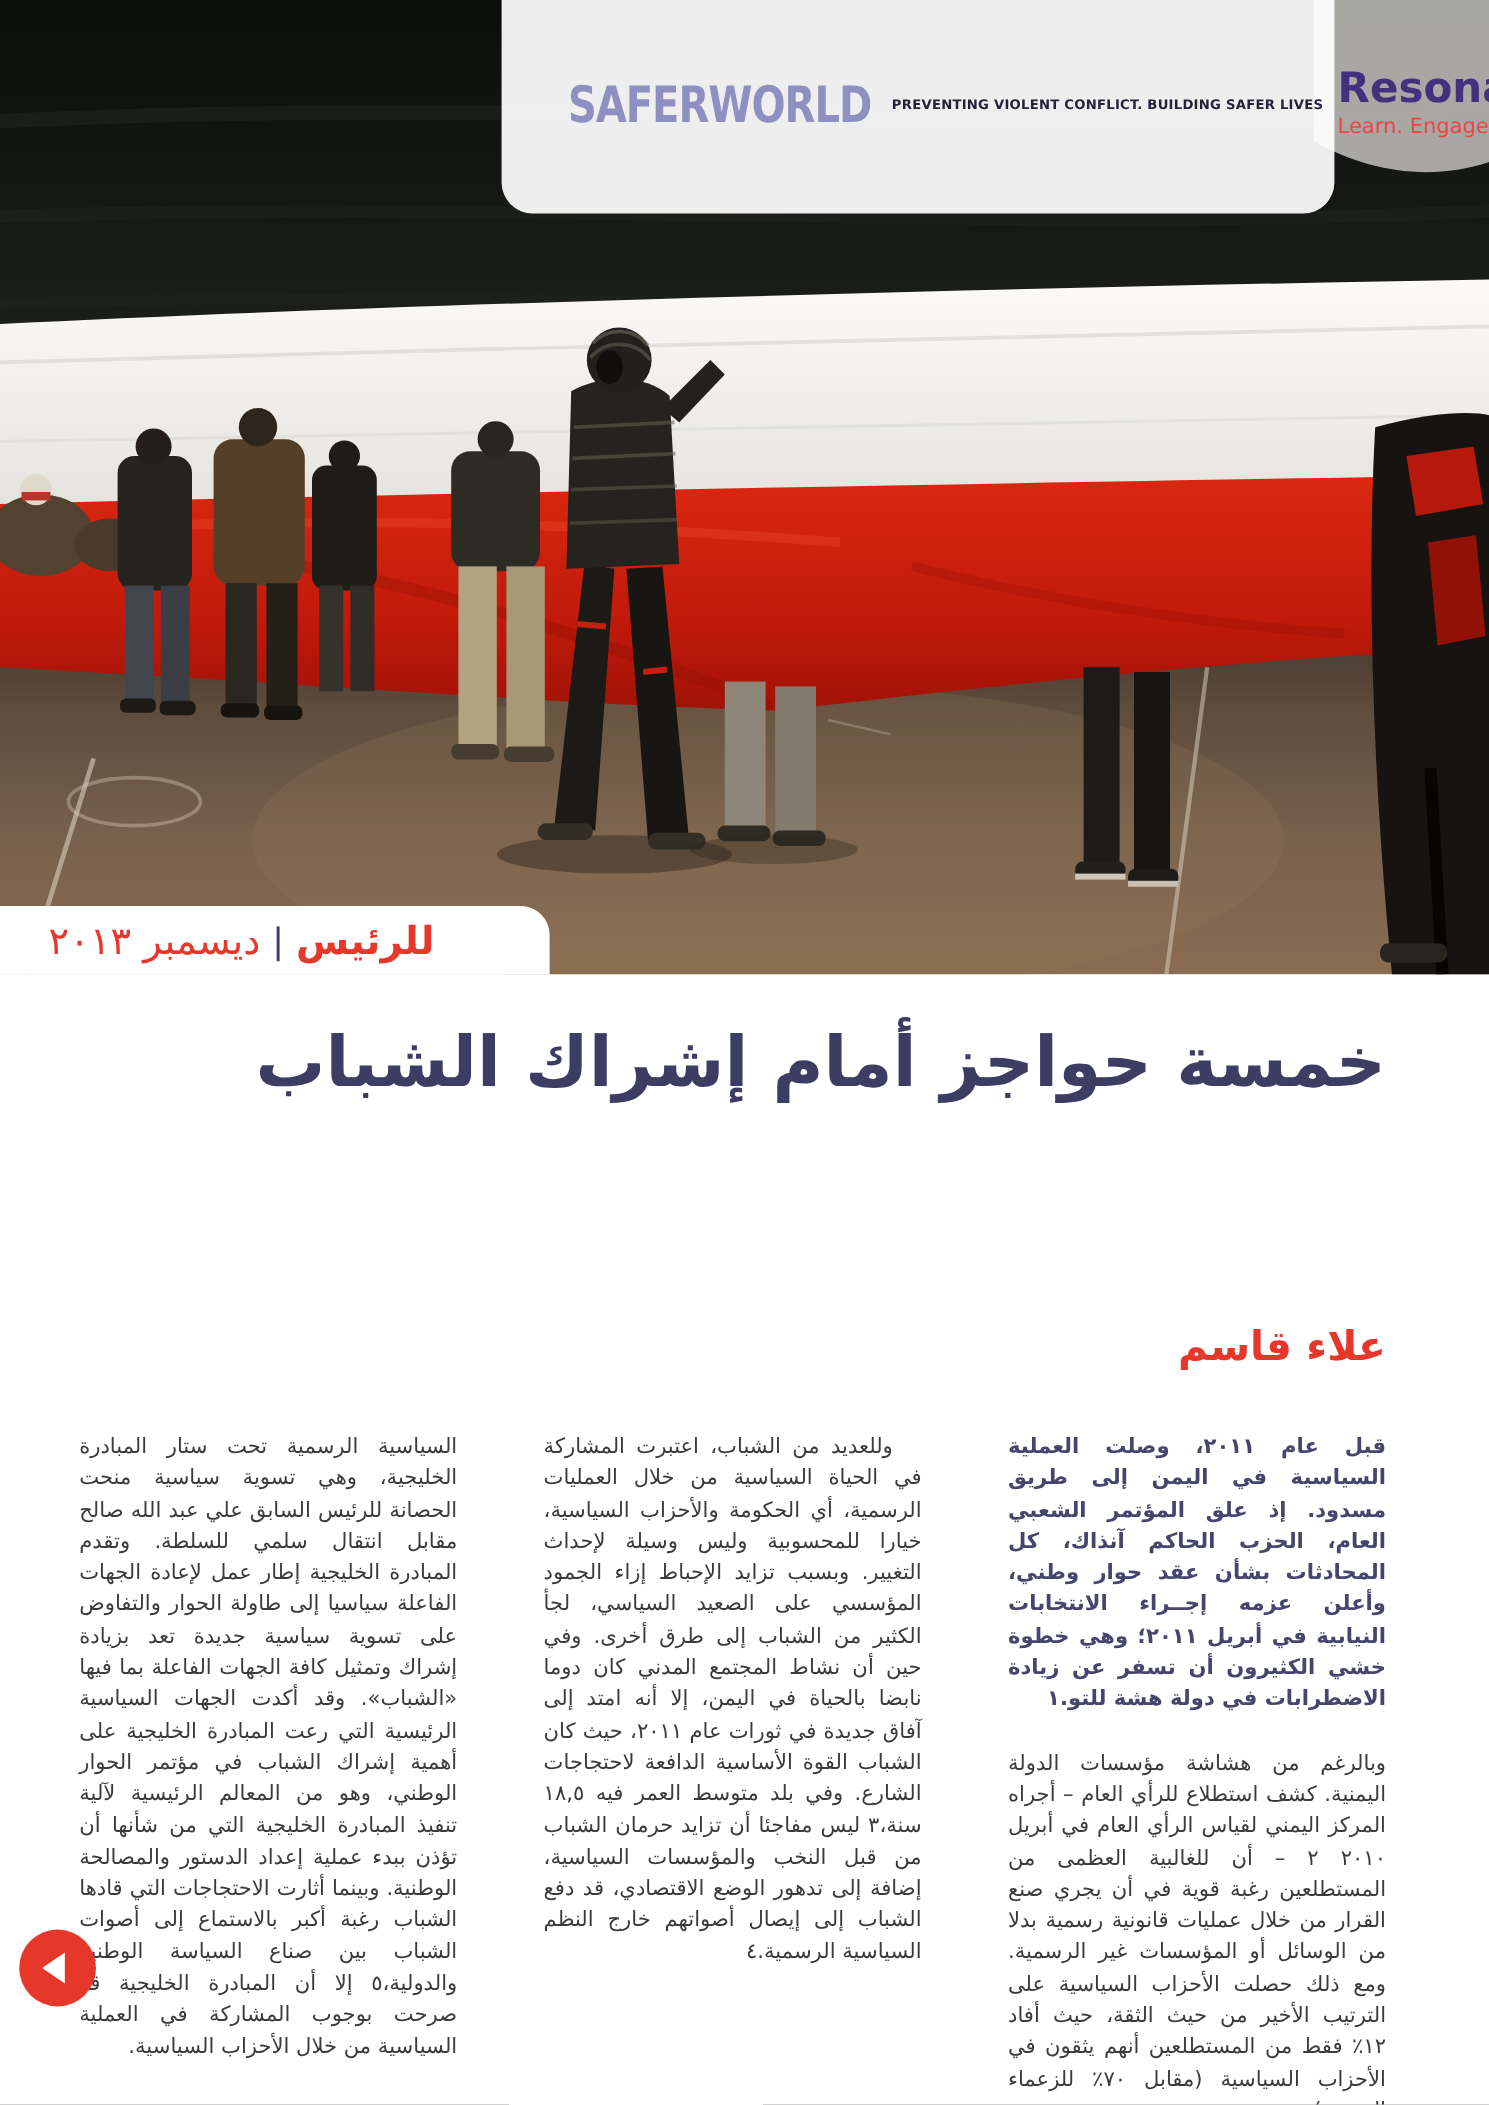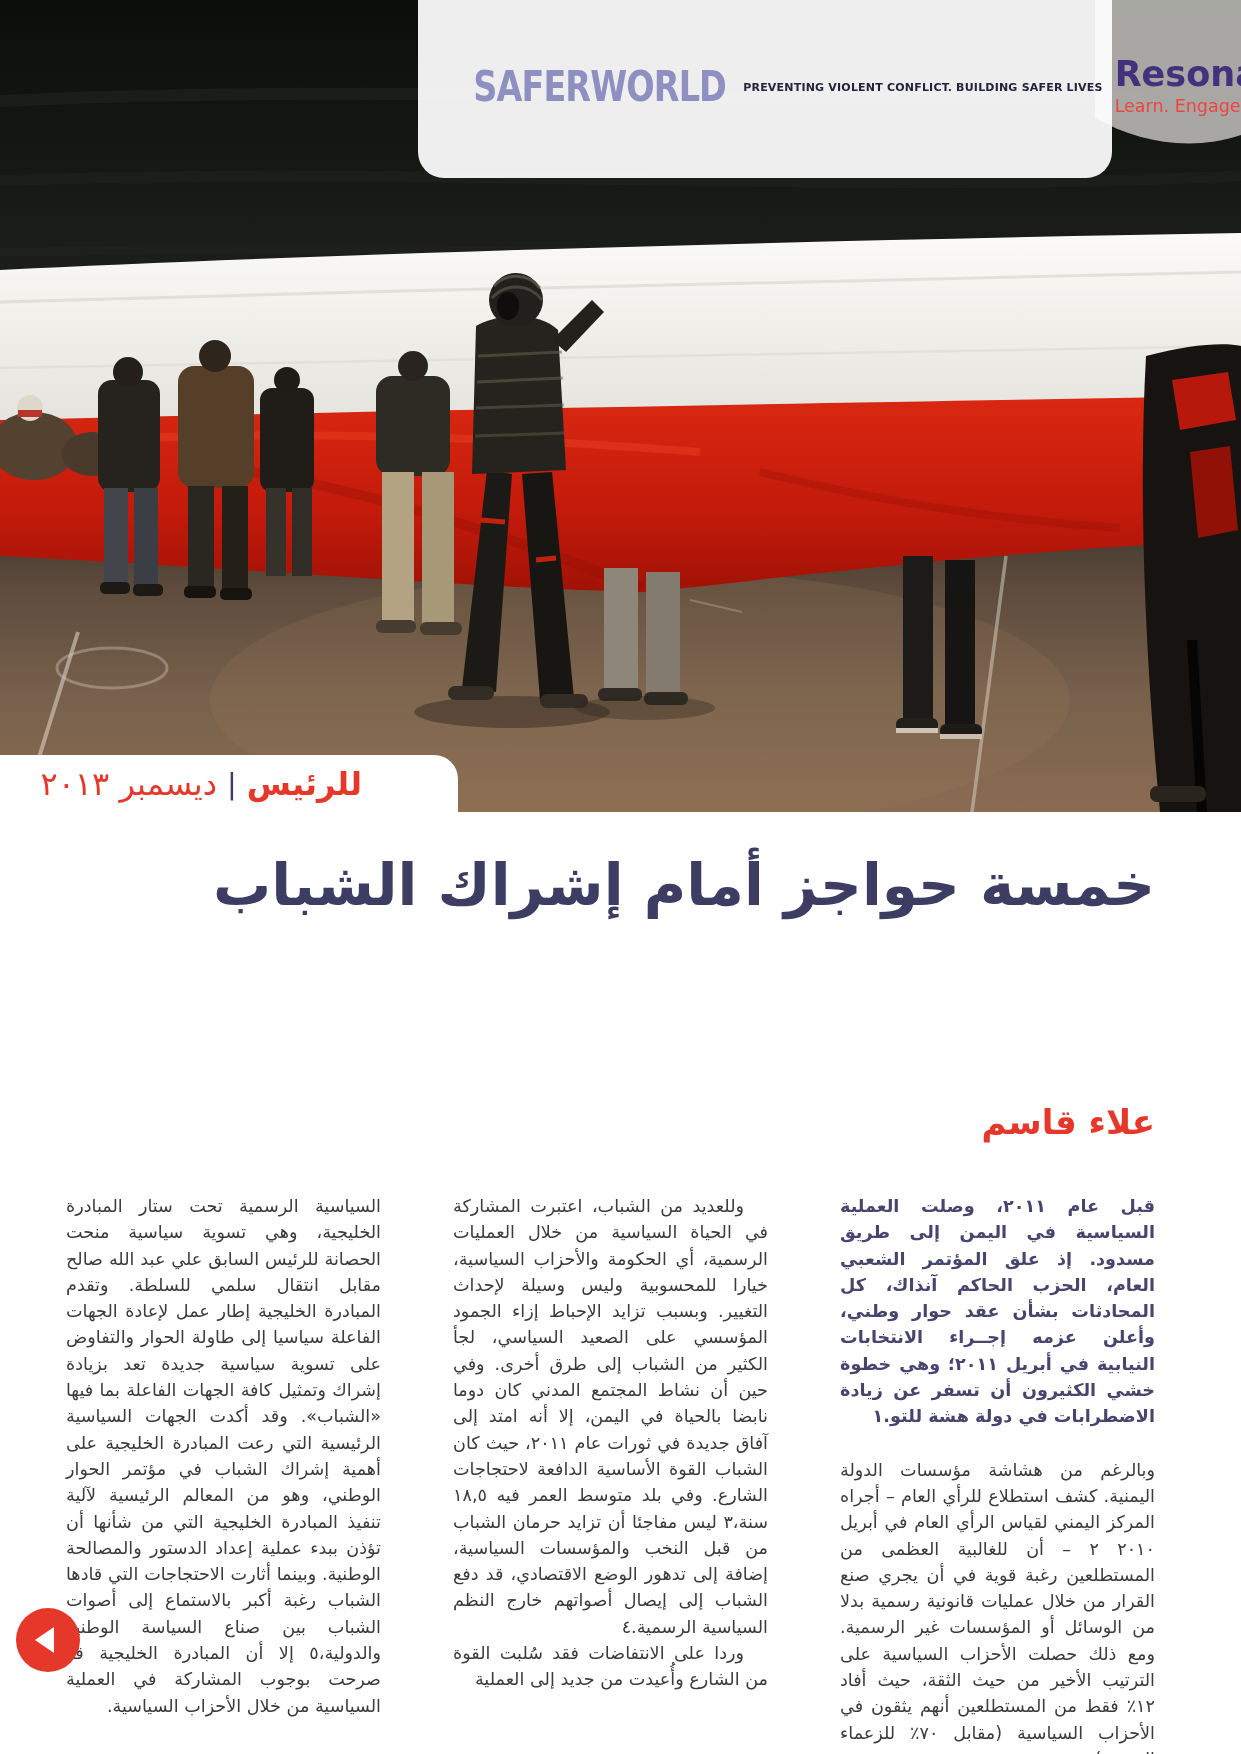--- a/index.html
+++ b/index.html
@@ -272,21 +272,20 @@
 
   <div class="author">علاء قاسم</div>
 
   <div class="columns">
     <div class="col col-right">
       <p class="p1">قبل عام ٢٠١١، وصلت العملية السياسية في اليمن إلى طريق مسدود. إذ علق المؤتمر الشعبي العام، الحزب الحاكم آنذاك، كل المحادثات بشأن عقد حوار وطني، وأعلن عزمه إجــراء الانتخابات النيابية في أبريل ٢٠١١؛ وهي خطوة خشي الكثيرون أن تسفر عن زيادة الاضطرابات في دولة هشة للتو.١</p>
       <p class="p2">وبالرغم من هشاشة مؤسسات الدولة اليمنية. كشف استطلاع للرأي العام – أجراه المركز اليمني لقياس الرأي العام في أبريل ٢٠١٠ ٢ – أن للغالبية العظمى من المستطلعين رغبة قوية في أن يجري صنع القرار من خلال عمليات قانونية رسمية بدلا من الوسائل أو المؤسسات غير الرسمية. ومع ذلك حصلت الأحزاب السياسية على الترتيب الأخير من حيث الثقة، حيث أفاد ١٢٪ فقط من المستطلعين أنهم يثقون في الأحزاب السياسية (مقابل ٧٠٪ للزعماء الدينيين).</p>
     </div>
     <div class="col col-mid">
       <p class="p1">وللعديد من الشباب، اعتبرت المشاركة في الحياة السياسية من خلال العمليات الرسمية، أي الحكومة والأحزاب السياسية، خيارا للمحسوبية وليس وسيلة لإحداث التغيير. وبسبب تزايد الإحباط إزاء الجمود المؤسسي على الصعيد السياسي، لجأ الكثير من الشباب إلى طرق أخرى. وفي حين أن نشاط المجتمع المدني كان دوما نابضا بالحياة في اليمن، إلا أنه امتد إلى آفاق جديدة في ثورات عام ٢٠١١، حيث كان الشباب القوة الأساسية الدافعة لاحتجاجات الشارع. وفي بلد متوسط العمر فيه ١٨,٥ سنة،٣ ليس مفاجئا أن تزايد حرمان الشباب من قبل النخب والمؤسسات السياسية، إضافة إلى تدهور الوضع الاقتصادي، قد دفع الشباب إلى إيصال أصواتهم خارج النظم السياسية الرسمية.٤</p>
-      <p class="p2">وردا على الانتفاضات فقد سُلبت القوة من الشارع وأُعيدت من جديد إلى العملية</p>
     </div>
     <div class="col col-left">
       <p class="p1">السياسية الرسمية تحت ستار المبادرة الخليجية، وهي تسوية سياسية منحت الحصانة للرئيس السابق علي عبد الله صالح مقابل انتقال سلمي للسلطة. وتقدم المبادرة الخليجية إطار عمل لإعادة الجهات الفاعلة سياسيا إلى طاولة الحوار والتفاوض على تسوية سياسية جديدة تعد بزيادة إشراك وتمثيل كافة الجهات الفاعلة بما فيها «الشباب». وقد أكدت الجهات السياسية الرئيسية التي رعت المبادرة الخليجية على أهمية إشراك الشباب في مؤتمر الحوار الوطني، وهو من المعالم الرئيسية لآلية تنفيذ المبادرة الخليجية التي من شأنها أن تؤذن ببدء عملية إعداد الدستور والمصالحة الوطنية. وبينما أثارت الاحتجاجات التي قادها الشباب رغبة أكبر بالاستماع إلى أصوات الشباب بين صناع السياسة الوطنية والدولية،٥ إلا أن المبادرة الخليجية قد صرحت بوجوب المشاركة في العملية السياسية من خلال الأحزاب السياسية.</p>
     </div>
   </div>
 
   <div class="back-btn">
     <span class="tri"></span>
   </div>
 

